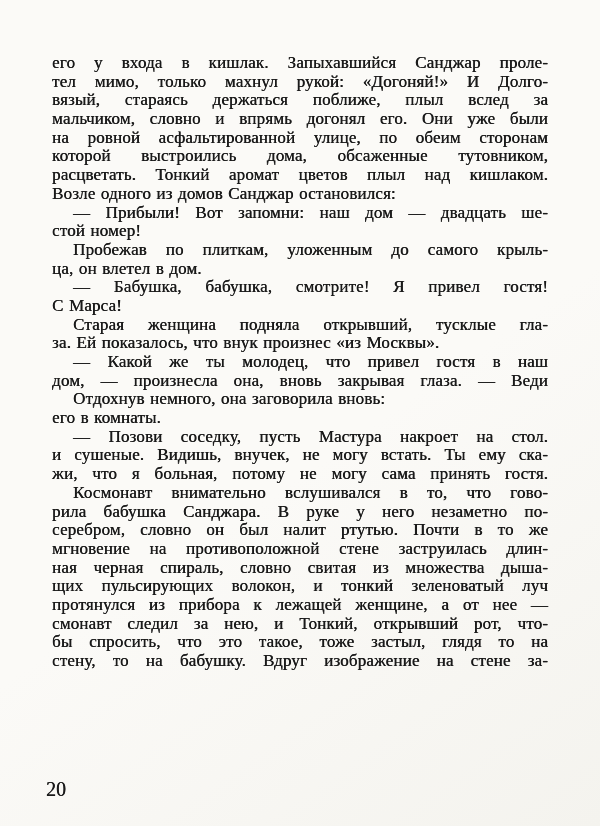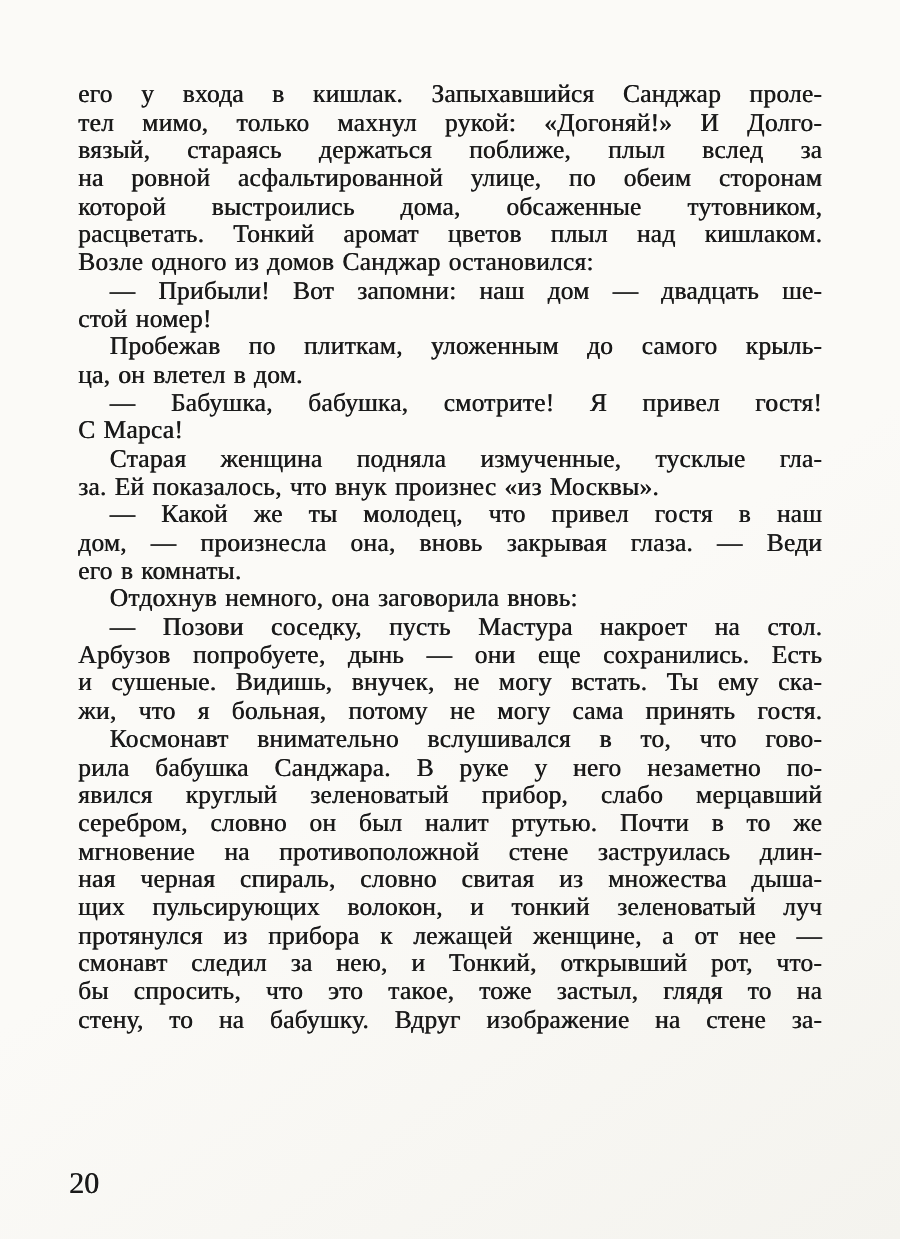--- a/index.html
+++ b/index.html
@@ -55,43 +55,42 @@
 </style>
 </head>
 <body>
 
 <div class="page">
   <div class="text-block">
 
   <div class="line">его у входа в кишлак. Запыхавшийся Санджар проле-</div>
       <div class="line">тел мимо, только махнул рукой: «Догоняй!» И Долго-</div>
       <div class="line">вязый, стараясь держаться поближе, плыл вслед за</div>
+      <div class="line">мальчиком, словно и впрямь догонял его. Они уже были</div>
       <div class="line">на ровной асфальтированной улице, по обеим сторонам</div>
       <div class="line">которой выстроились дома, обсаженные тутовником,</div>
       <div class="line">расцветать. Тонкий аромат цветов плыл над кишлаком.</div>
       <div class="line end">Возле одного из домов Санджар остановился:</div>
       <div class="line indent">— Прибыли! Вот запомни: наш дом — двадцать ше-</div>
       <div class="line end">стой номер!</div>
       <div class="line indent">Пробежав по плиткам, уложенным до самого крыль-</div>
       <div class="line end">ца, он влетел в дом.</div>
       <div class="line indent">— Бабушка, бабушка, смотрите! Я привел гостя!</div>
       <div class="line end">С Марса!</div>
-      <div class="line indent">Старая женщина подняла измученные, тусклые гла-</div>
+      <div class="line indent">Старая женщина подняла открывший, тусклые гла-</div>
       <div class="line end">за. Ей показалось, что внук произнес «из Москвы».</div>
       <div class="line indent">— Какой же ты молодец, что привел гостя в наш</div>
       <div class="line">дом, — произнесла она, вновь закрывая глаза. — Веди</div>
+      <div class="line indent end">Отдохнув немного, она заговорила вновь:</div>
       <div class="line end">его в комнаты.</div>
-      <div class="line indent end">Отдохнув немного, она заговорила вновь:</div>
       <div class="line indent">— Позови соседку, пусть Мастура накроет на стол.</div>
-      <div class="line">Арбузов попробуете, дынь — они еще сохранились. Есть</div>
       <div class="line">и сушеные. Видишь, внучек, не могу встать. Ты ему ска-</div>
       <div class="line">жи, что я больная, потому не могу сама принять гостя.</div>
       <div class="line indent">Космонавт внимательно вслушивался в то, что гово-</div>
       <div class="line">рила бабушка Санджара. В руке у него незаметно по-</div>
-      <div class="line">явился круглый зеленоватый прибор, слабо мерцавший</div>
       <div class="line">серебром, словно он был налит ртутью. Почти в то же</div>
       <div class="line">мгновение на противоположной стене заструилась длин-</div>
       <div class="line">ная черная спираль, словно свитая из множества дыша-</div>
       <div class="line">щих пульсирующих волокон, и тонкий зеленоватый луч</div>
       <div class="line">протянулся из прибора к лежащей женщине, а от нее —</div>
       <div class="line">смонавт следил за нею, и Тонкий, открывший рот, что-</div>
       <div class="line">бы спросить, что это такое, тоже застыл, глядя то на</div>
       <div class="line">стену, то на бабушку. Вдруг изображение на стене за-</div>
     </div>
   <div class="page-number">20</div>

